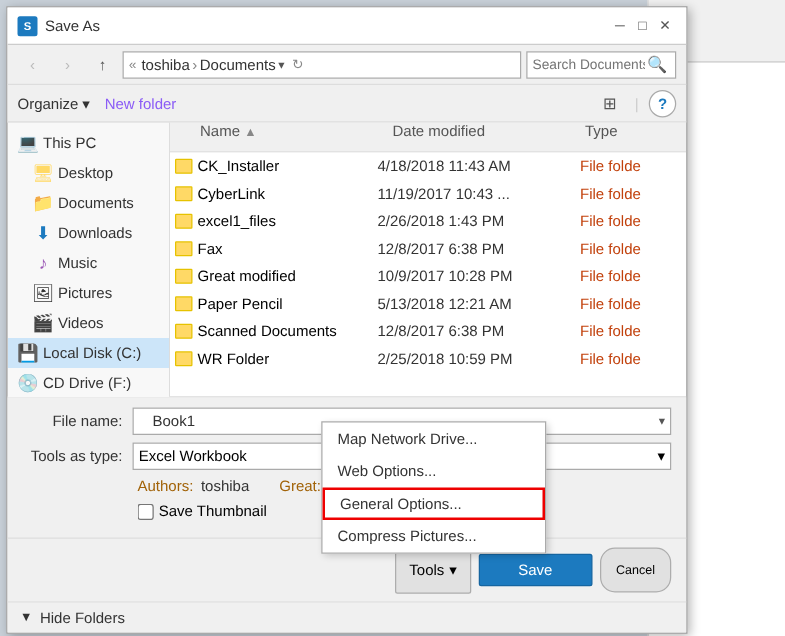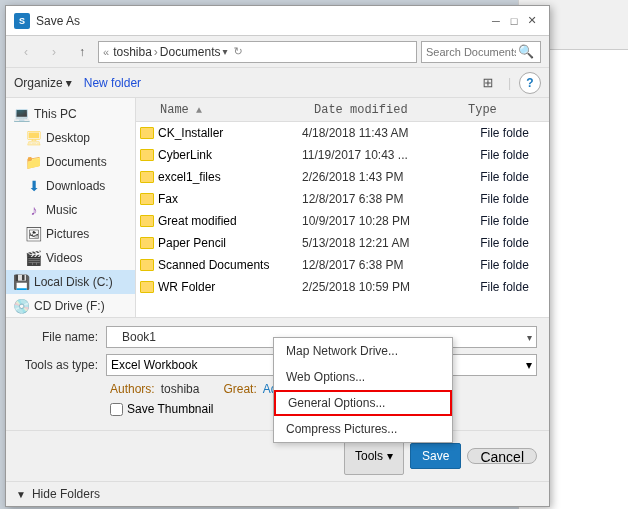--- a/index.html
+++ b/index.html
@@ -143,21 +143,21 @@
       font-size: 12px;
       color: #333;
       display: flex; align-items: center; gap: 3px;
     }
     .new-folder-btn {
       height: 22px;
       border: none;
       background: transparent;
       cursor: pointer;
       font-size: 12px;
-      color: #1d4ed8;
+      color: #8b5cf6;
       padding: 0 4px;
       text-align: right;
     }
     .view-btn {
       width: 24px; height: 22px;
       border: none; background: transparent;
       cursor: pointer;
       font-size: 13px;
       color: #555;
     }
@@ -209,28 +209,27 @@
 
     
     .file-list-container {
       flex: 1;
       overflow: hidden;
       display: flex;
       flex-direction: column;
     }
     .file-list-header {
       display: flex;
-      align-items: center;
+      align-items: flex-start;
       height: 24px;
       background: #f0f0f0;
       border-bottom: 1px solid #ddd;
       padding: 0 4px;
       font-size: 12px;
       color: #555;
-      font-family: Liberation Mono, monospace;
     }
     .col-name { flex: 2; padding-left: 20px; }
     .col-date { flex: 2; }
     .col-type { flex: 1; }
     .sort-arrow { color: #888; font-size: 10px; }
 
     .file-list {
       flex: 1;
       overflow-y: auto;
       background: white;
@@ -248,21 +247,21 @@
       white-space: nowrap;
       text-overflow: ellipsis;
     }
     .file-cell-name {
       flex: 2;
       display: flex;
       align-items: center;
       gap: 4px;
     }
     .file-cell-date { flex: 2; color: #333; }
-    .file-cell-type { flex: 1; color: #0f172a; text-align: center; }
+    .file-cell-type { flex: 1; color: #c2410c; }
     .file-folder-icon {
       width: 14px; height: 12px;
       background: #ffd966;
       border: 1px solid #e6c200;
       border-radius: 1px;
       font-size: 10px;
       display: flex; align-items: center; justify-content: center;
       flex-shrink: 0;
     }
 
@@ -351,42 +350,42 @@
       padding: 0 10px;
       background: #e1e1e1;
       border: 1px solid #adadad;
       cursor: pointer;
       font-size: 12px;
       display: flex; align-items: center; gap: 4px;
       border-radius: 2px;
     }
     .save-btn {
       height: 26px;
-      padding: 0 11px;
+      padding: 0 31px;
       background: #1c7abf;
       border: 1px solid #1565a0;
       color: white;
       cursor: pointer;
       font-size: 12px;
       border-radius: 2px;
     }
     .cancel-btn {
-      height: 16px;
+      height: 36px;
       padding: 0 12px;
       background: #e1e1e1;
       border: 1px solid #adadad;
       cursor: pointer;
-      font-size: 14px;
+      font-size: 10px;
       border-radius: 12px;
     }
 
     
     .dropdown-menu {
       position: absolute;
-      right: 96px;
+      right: 112px;
       bottom: 38px;
       background: white;
       border: 1px solid #aaa;
       box-shadow: 2px 2px 6px rgba(0,0,0,0.2);
       width: 180px;
       z-index: 100;
     }
     .menu-item {
       height: 26px;
       display: flex;

